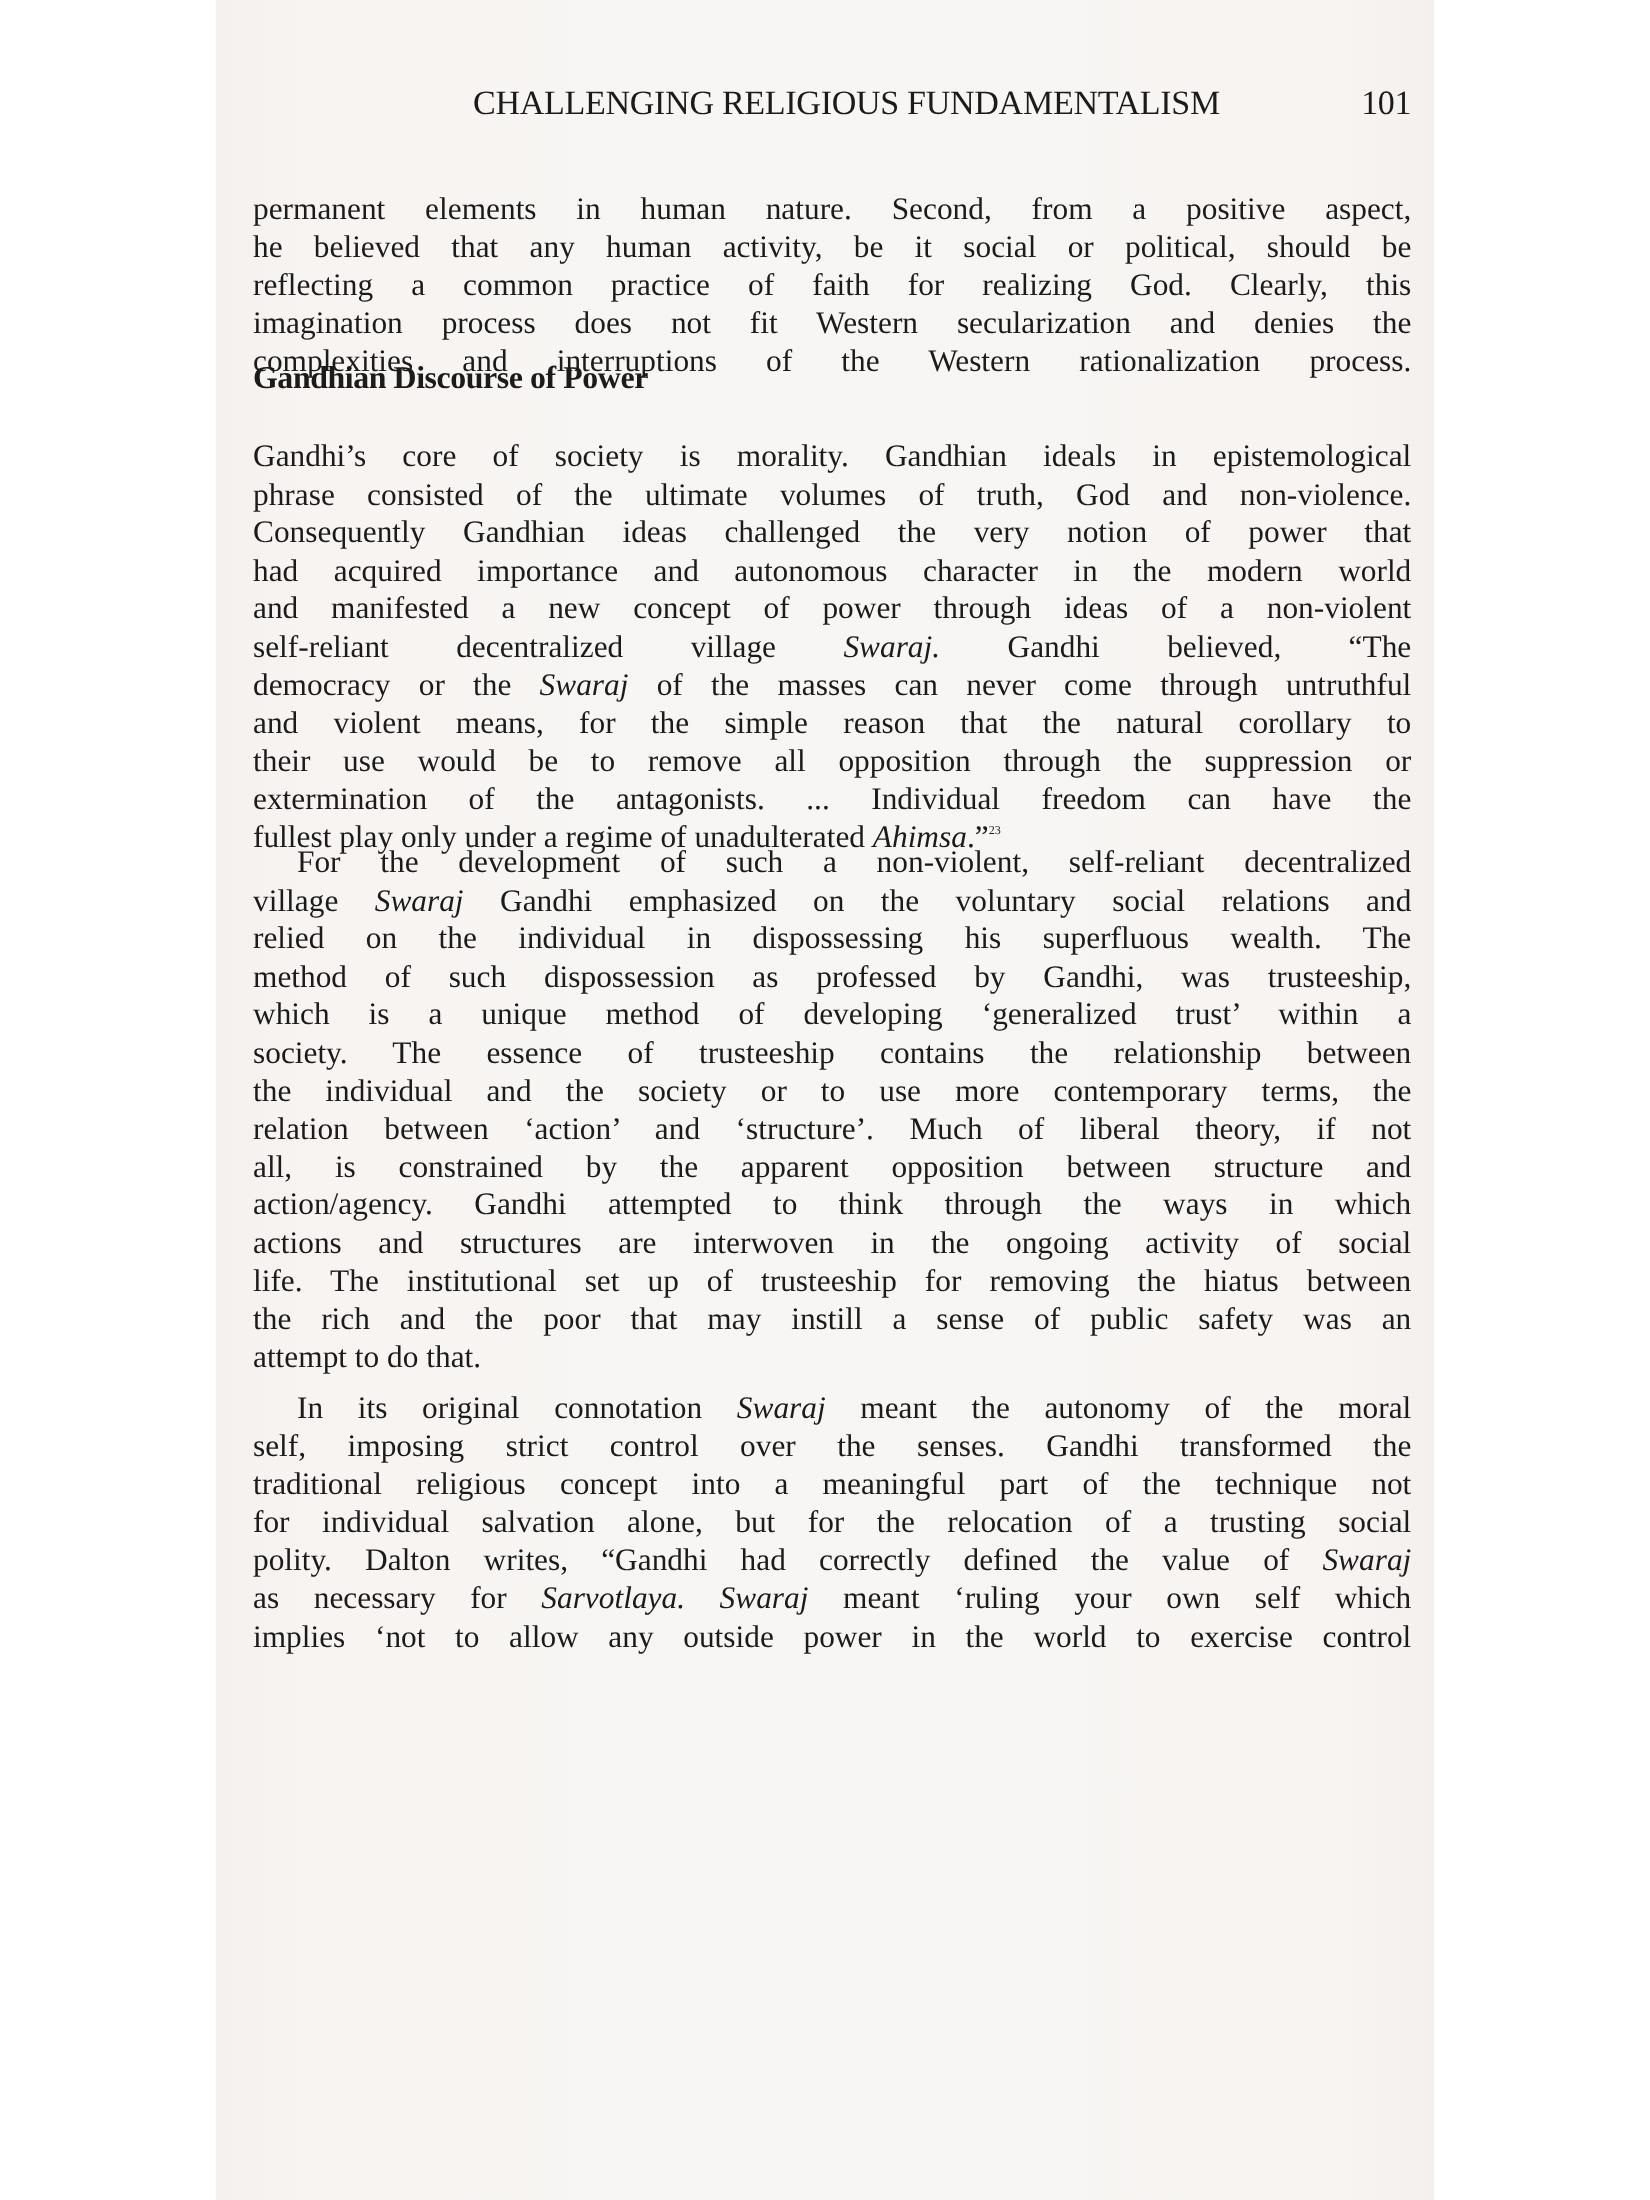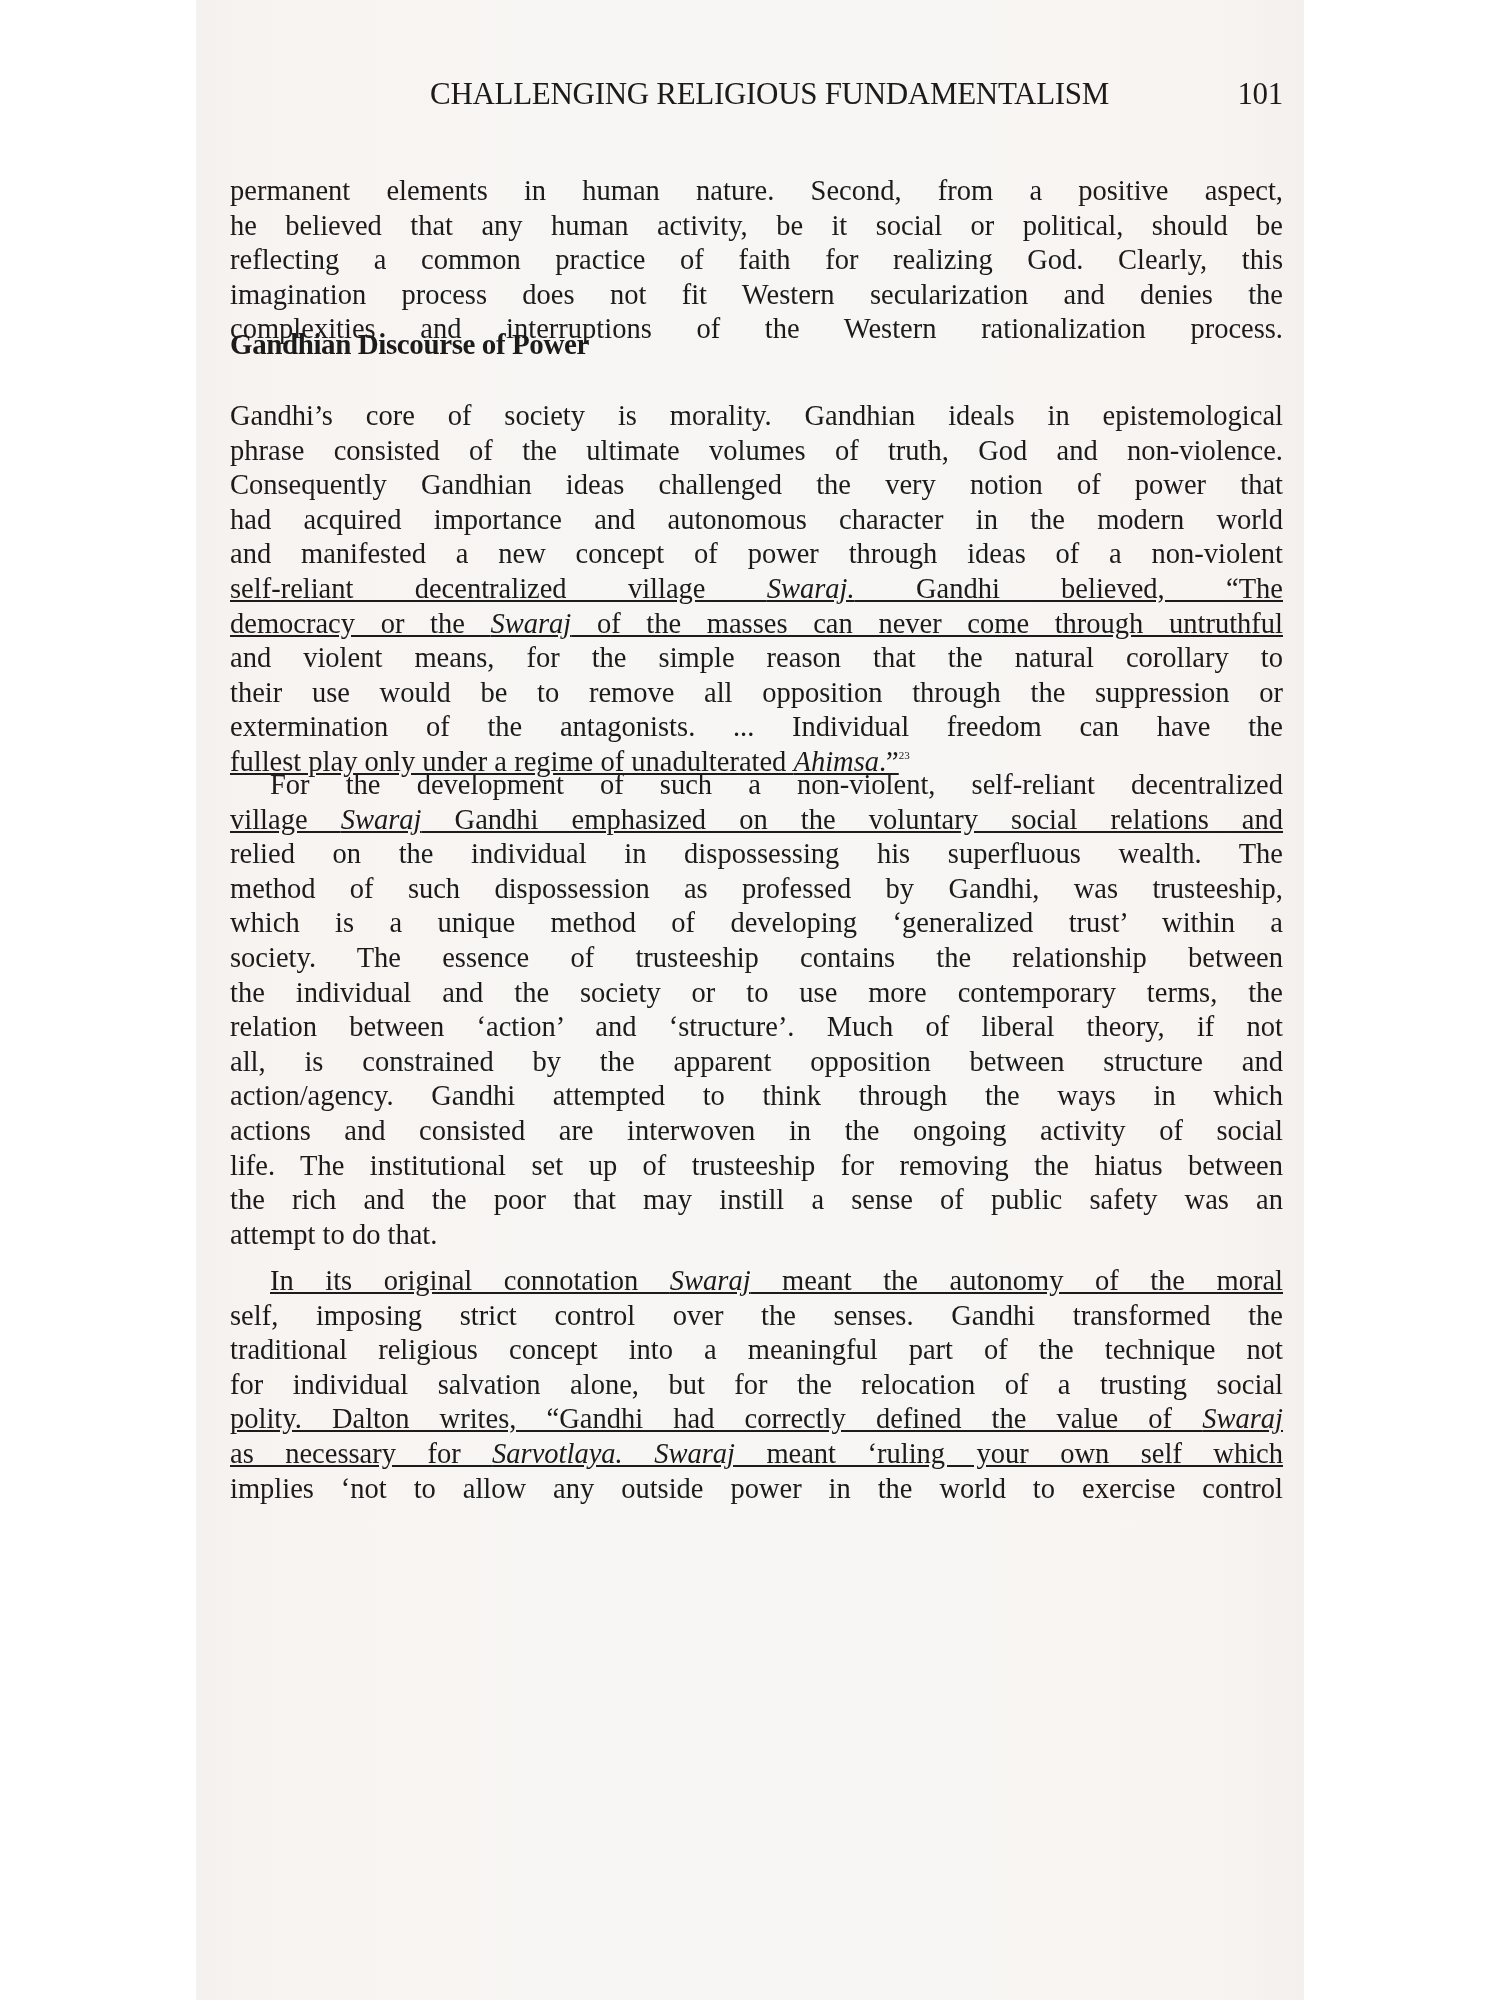--- a/index.html
+++ b/index.html
@@ -56,21 +56,21 @@
     text-align: justify;
     text-align-last: justify;
     transform-origin: left top;
   }
   .line.last {
     text-align-last: left;
   }
   .line.indent {
     padding-left: 40px;
   }
-  .line > span { white-space: pre; text-decoration: underline; }
+  .line > span { white-space: pre; }
   .line .it { font-style: italic; }
   sup {
     font-size: 11px;
     vertical-align: 12px;
     line-height: 0;
   }
   .heading {
     position: absolute;
     left: 230px;
     top: 328px;
@@ -117,21 +117,21 @@
   <span class="line indent" style="width:1013px;">For the development of such a non-violent, self-reliant decentralized</span>
   <span class="line"><span>village </span><span class="it">Swaraj</span><span> Gandhi emphasized on the voluntary social relations and</span></span>
   <span class="line">relied on the individual in dispossessing his superfluous wealth. The</span>
   <span class="line">method of such dispossession as professed by Gandhi, was trusteeship,</span>
   <span class="line">which is a unique method of developing ‘generalized trust’ within a</span>
   <span class="line">society. The essence of trusteeship contains the relationship between</span>
   <span class="line">the individual and the society or to use more contemporary terms, the</span>
   <span class="line">relation between ‘action’ and ‘structure’. Much of liberal theory, if not</span>
   <span class="line">all, is constrained by the apparent opposition between structure and</span>
   <span class="line">action/agency. Gandhi attempted to think through the ways in which</span>
-  <span class="line">actions and consisted are interwoven in the ongoing activity of social</span>
+  <span class="line">actions and structures are interwoven in the ongoing activity of social</span>
   <span class="line">life. The institutional set up of trusteeship for removing the hiatus between</span>
   <span class="line">the rich and the poor that may instill a sense of public safety was an</span>
   <span class="line last">attempt to do that.</span>
 </div>
 
 <div class="body-text" style="top:1264px;">
   <span class="line indent" style="width:1013px;"><span>In its original connotation </span><span class="it">Swaraj</span><span> meant the autonomy of the moral</span></span>
   <span class="line">self, imposing strict control over the senses. Gandhi transformed the</span>
   <span class="line">traditional religious concept into a meaningful part of the technique not</span>
   <span class="line">for individual salvation alone, but for the relocation of a trusting social</span>

